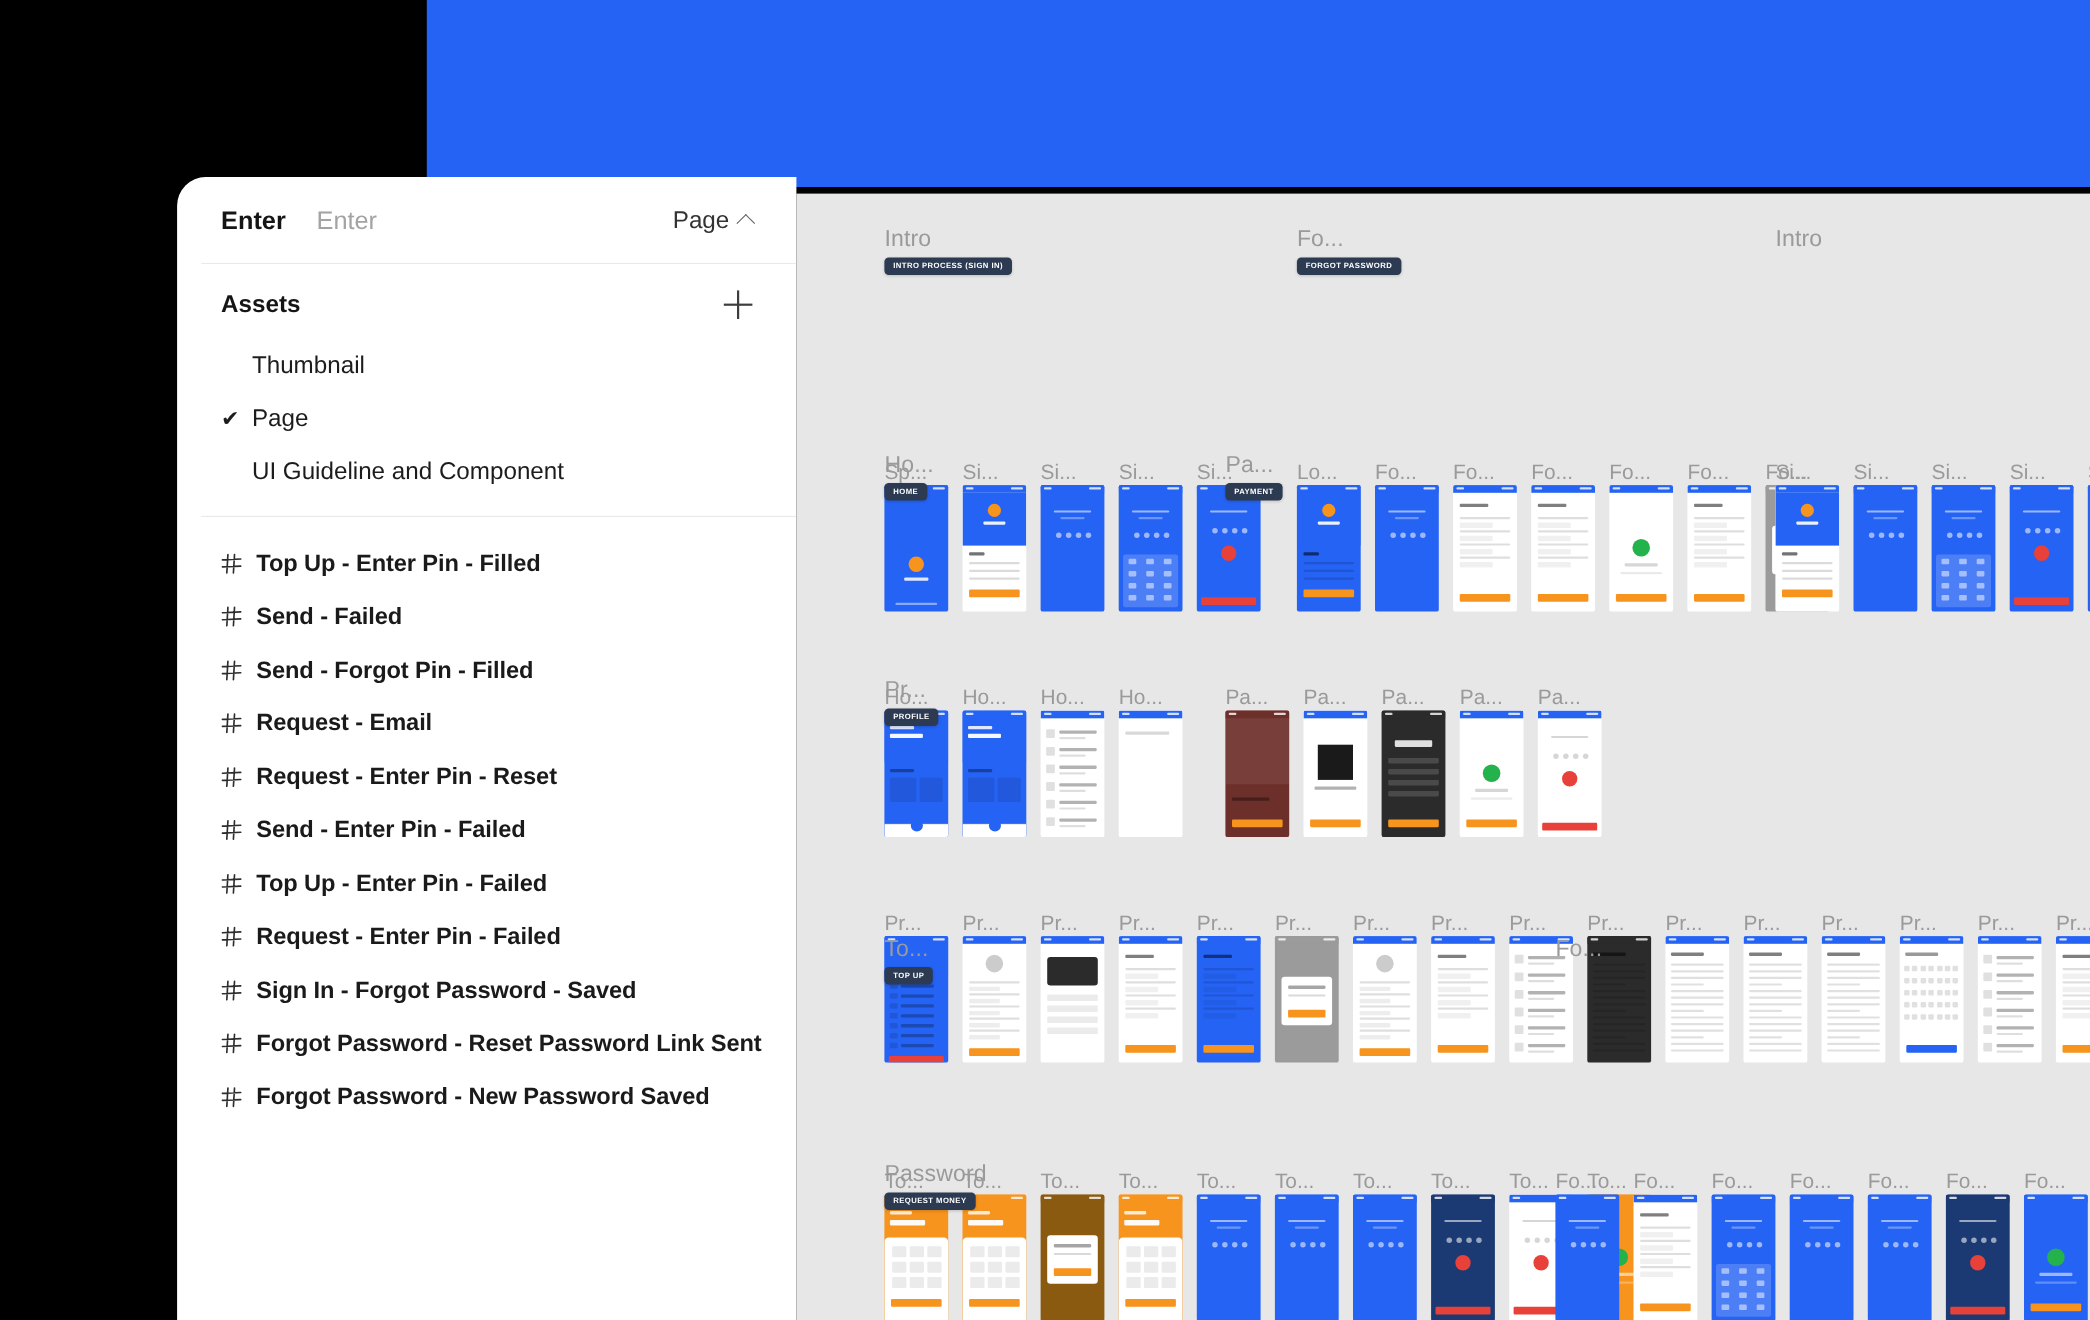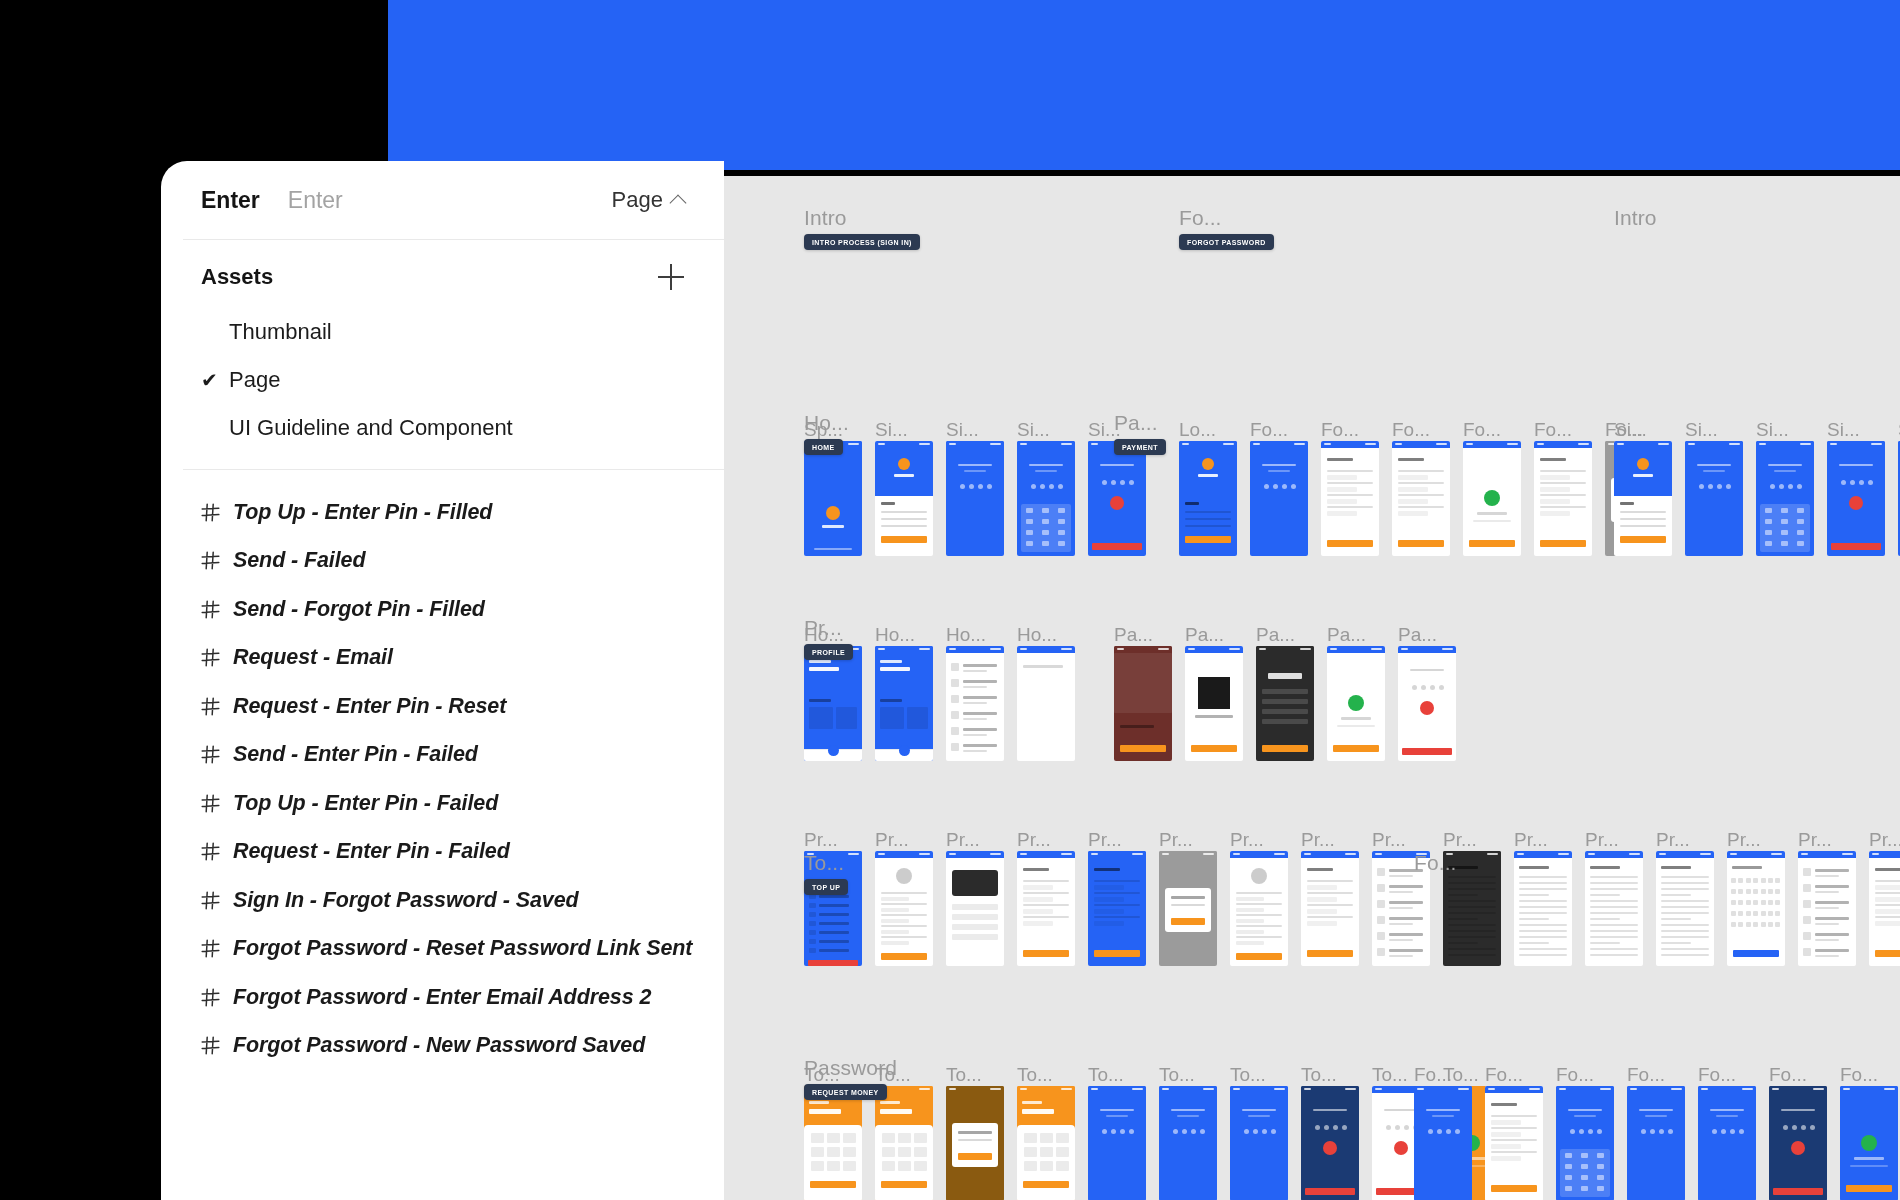--- a/index.html
+++ b/index.html
@@ -79,21 +79,21 @@
   .plus:after{ top:0; left:12px; width:2px; height:26px; }
 
   .page-item{
     display:flex; align-items:center; height:48px; padding-left:40px; cursor:pointer;
   }
   .page-check{ width:28px; font-size:20px; color:#1c1c1c; }
   .page-name{ font-size:22px; color:#1c1c1c; }
 
   .layer-list{ padding-top:18px; }
   .layer-item{
-    display:flex; align-items:center; height:48.5px; padding-left:40px; cursor:pointer;font-style:italic;
+    display:flex; align-items:center; height:48.5px; padding-left:40px; cursor:pointer;
   }
   .hash{ width:32px; flex:0 0 32px; color:#2d2d2d; }
   .hash svg{ display:block; }
   .layer-name{ font-size:21.5px; font-weight:700; color:#1a1a1a; letter-spacing:-.1px;
                white-space:nowrap; }
 </style>
 </head>
 <body>
 
 <div id="root">
@@ -1314,26 +1314,18 @@
             </svg>
           </span>
           <span class="layer-name">Forgot Password - Reset Password Link Sent</span>
         </div>
         <div class="layer-item">
           <span class="hash">
             <svg width="19" height="19" viewBox="0 0 19 19">
               <path d="M6.2 1.2 L5.2 17.8 M12.2 1.2 L11.2 17.8 M1.2 6.0 L17.8 5.2 M1.2 12.4 L17.8 11.6" stroke="#2d2d2d" stroke-width="1.5" fill="none" stroke-linecap="round"></path>
             </svg>
           </span>
-          <span class="layer-name">Forgot Password - Enter Email Address 2</span>
-        </div>
-        <div class="layer-item">
-          <span class="hash">
-            <svg width="19" height="19" viewBox="0 0 19 19">
-              <path d="M6.2 1.2 L5.2 17.8 M12.2 1.2 L11.2 17.8 M1.2 6.0 L17.8 5.2 M1.2 12.4 L17.8 11.6" stroke="#2d2d2d" stroke-width="1.5" fill="none" stroke-linecap="round"></path>
-            </svg>
-          </span>
           <span class="layer-name">Forgot Password - New Password Saved</span>
         </div>
       </div>
   </div>
 
 </div>
 
 </body></html>

